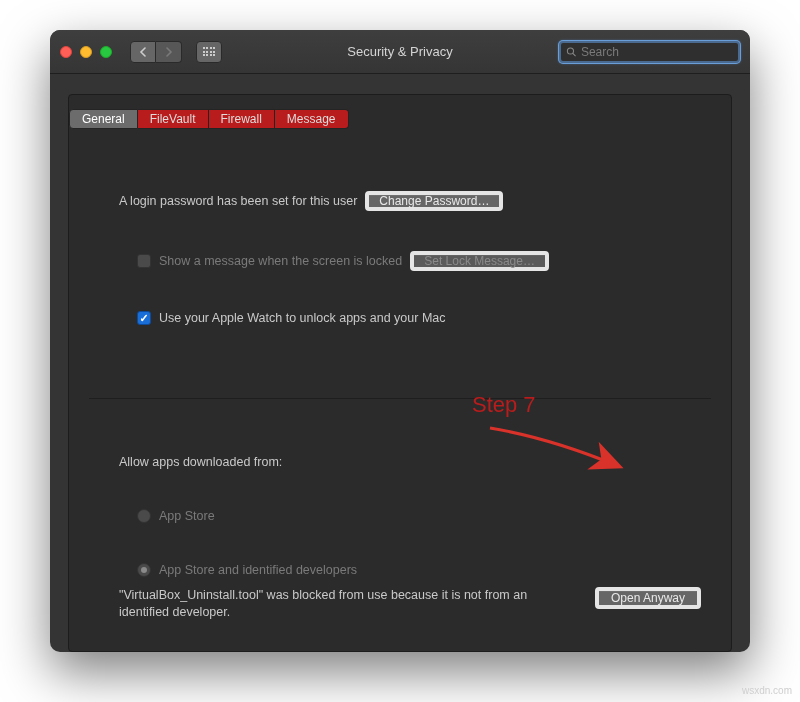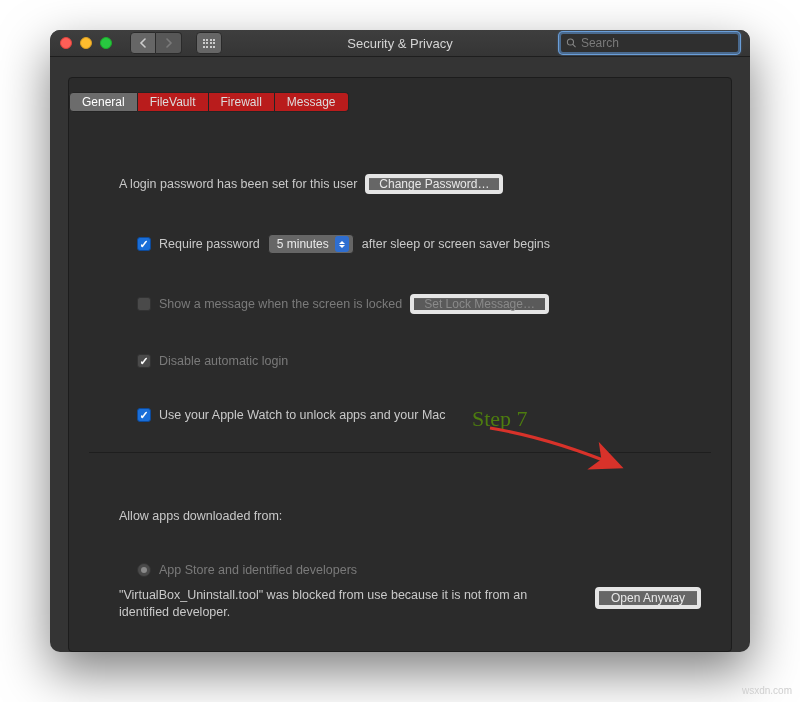--- a/index.html
+++ b/index.html
@@ -164,24 +164,24 @@
     .lock-svg { width: 26px; height: 30px; }
     .help-btn {
       width: 20px; height: 20px; border-radius: 50%;
       background: #666666; border: 1px solid #2a2a2a;
       color: #cfcfcf; font-size: 13px; font-weight: bold;
       display: flex; align-items: center; justify-content: center;
       margin-left: 8px;
     }
     .annotation {
       position: absolute;
-      left: 472px; top: 406px;
-      color: #4d7c0f;
+      left: 472px; top: 392px;
+      color: #b91c1c;
       font-size: 22px;
-      font-family: Liberation Serif, serif;
+      font-family: Liberation Sans, sans-serif;
       pointer-events: none;
     }
     .arrow-svg {
       position: absolute;
       left: 480px; top: 420px;
       width: 160px; height: 60px;
       pointer-events: none;
     }
     .watermark {
       position:absolute; right:8px; bottom:6px;
@@ -246,49 +246,40 @@
         <div class="tab">Firewall</div>
         <div class="tab">Message</div>
       </div>
 
       <div class="section">
         <div class="row">
           <span>A login password has been set for this user</span>
           <span class="btn">Change Password…</span>
         </div>
         <div class="row indent">
-          <span class="checkbox checked"></span>
-          <span>Require password</span>
-          <span class="select">
-            <span>5 minutes</span>
-            <span class="arrows"></span>
-          </span>
-          <span>after sleep or screen saver begins</span>
-        </div>
-        <div class="row indent">
           <span class="checkbox unchecked"></span>
           <span class="label-dim">Show a message when the screen is locked</span>
           <span class="btn disabled">Set Lock Message…</span>
         </div>
         <div class="row indent">
-          <span class="checkbox checked" style="background:#4a4a4a;border-color:#333"></span>
-          <span class="label-dim">Disable automatic login</span>
-        </div>
-        <div class="row indent">
           <span class="checkbox checked"></span>
           <span>Use your Apple Watch to unlock apps and your Mac</span>
         </div>
       </div>
 
       <div style="flex:1"></div>
       <div class="divider"></div>
 
       <div class="section" style="padding-top:16px">
         <div class="row">
           <span>Allow apps downloaded from:</span>
+        </div>
+        <div class="row indent">
+          <span class="radio"></span>
+          <span class="label-dim">App Store</span>
         </div>
         <div class="row indent">
           <span class="radio selected"></span>
           <span class="label-dim">App Store and identified developers</span>
         </div>
         <div class="blocked-row">
           <div class="blocked-text">"VirtualBox_Uninstall.tool" was blocked from use because it is not from an identified developer.</div>
           <span class="btn" style="height:22px;padding:0 12px">Open Anyway</span>
         </div>
       </div>

